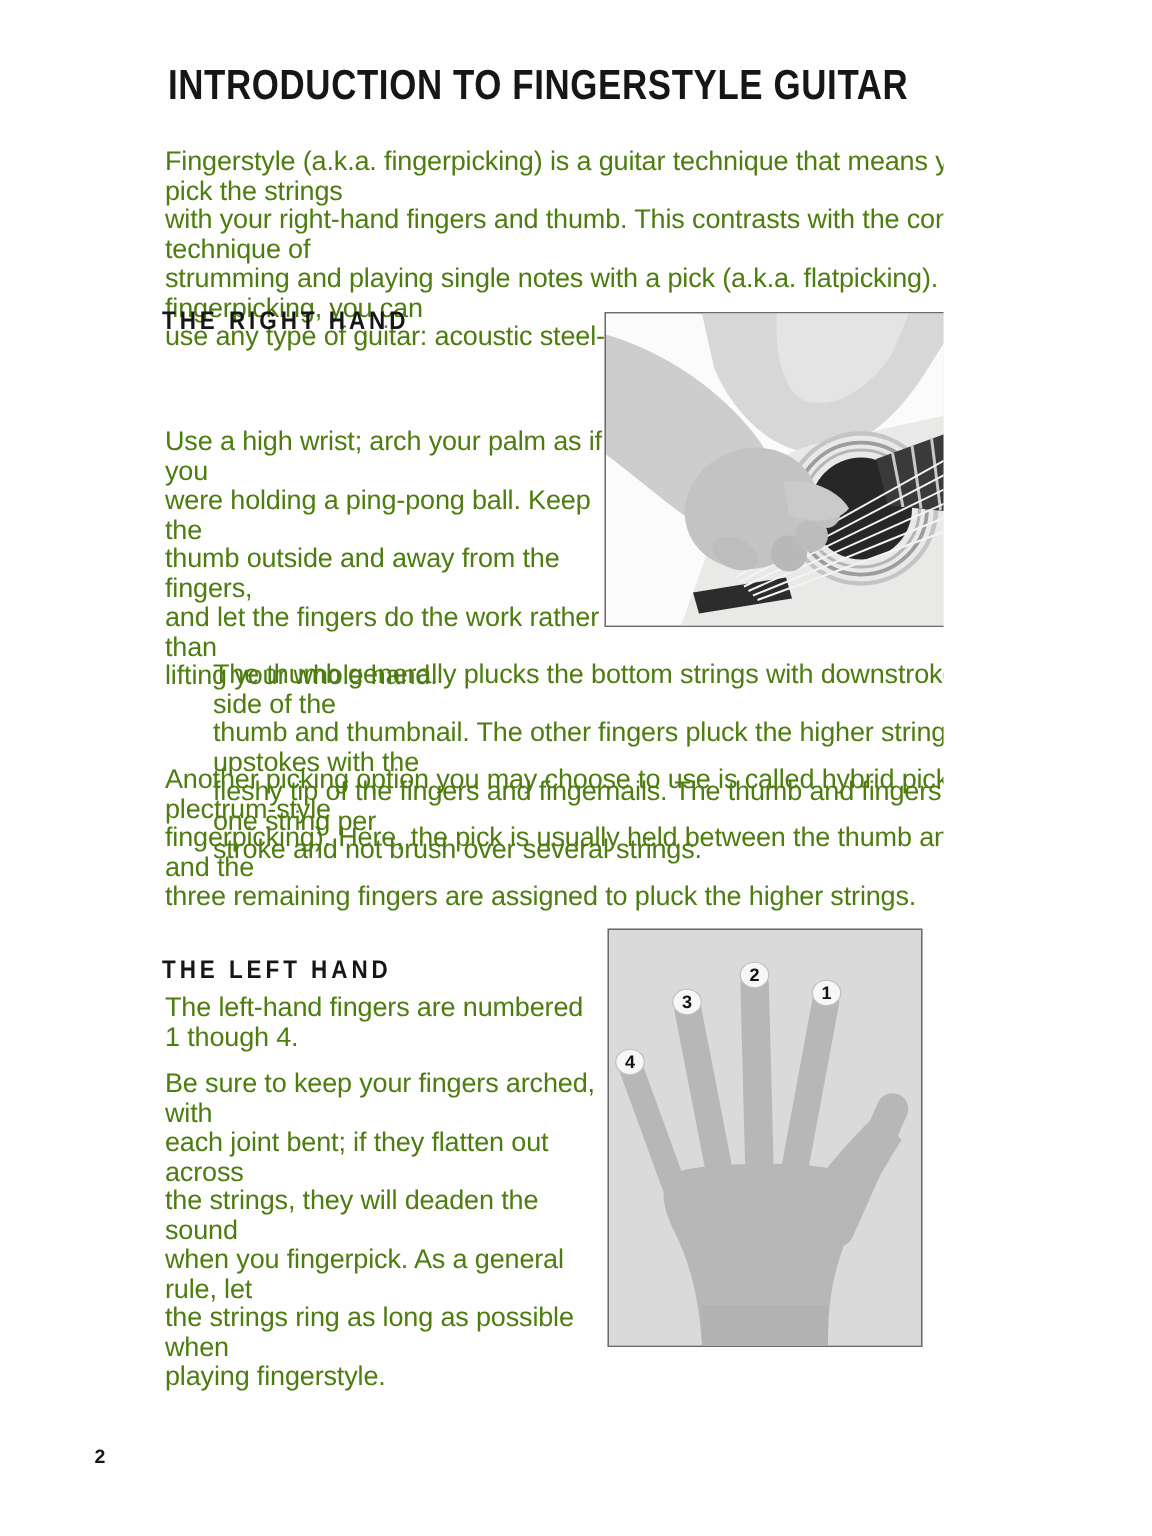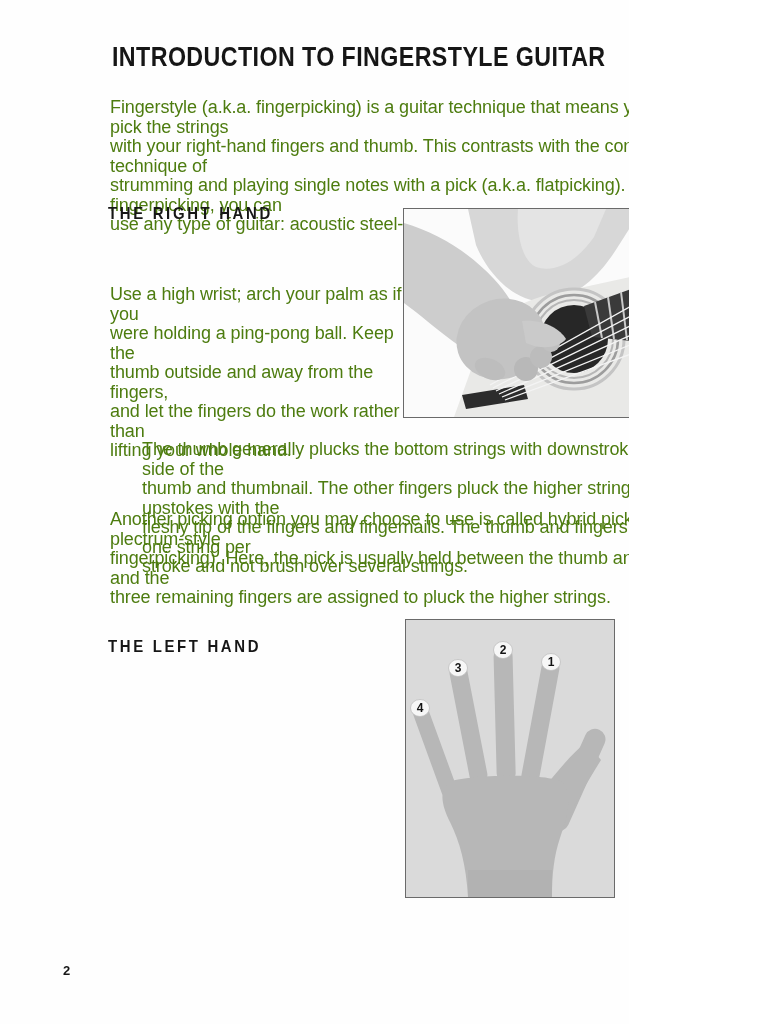--- a/index.html
+++ b/index.html
@@ -118,21 +118,29 @@
 thumb and thumbnail. The other fingers pluck the higher strings using upstokes with the
 fleshy tip of the fingers and fingernails. The thumb and fingers should pluck one string per
 stroke and not brush over several strings.</p>
 
   <p class="body wide" style="left:110px; top:510px;">Another picking option you may choose to use is called hybrid picking (a.k.a. plectrum-style
 fingerpicking). Here, the pick is usually held between the thumb and first finger, and the
 three remaining fingers are assigned to pluck the higher strings.</p>
 
   <h2 class="heading" style="left:108px; top:637px;">THE LEFT HAND</h2>
 
+  <p class="body col" style="left:110px; top:662px;">The left-hand fingers are numbered
+1 though 4.</p>
 
+  <p class="body col" style="left:110px; top:713px;">Be sure to keep your fingers arched, with
+each joint bent; if they flatten out across
+the strings, they will deaden the sound
+when you fingerpick. As a general rule, let
+the strings ring as long as possible when
+playing fingerstyle.</p>
 
   <figure class="photo" style="left:405px; top:619px; width:210px; height:279px;">
     <svg viewBox="0 0 208 277" preserveAspectRatio="none">
       <rect width="208" height="277" fill="#dadada"></rect>
       <g fill="#b7b7b7">
 
         <rect x="-8" y="-6" width="16" height="100" rx="8" transform="translate(14,90) rotate(-20)"></rect>
 
         <rect x="-9" y="-6" width="18" height="122" rx="9" transform="translate(52,50) rotate(-11)"></rect>
 

